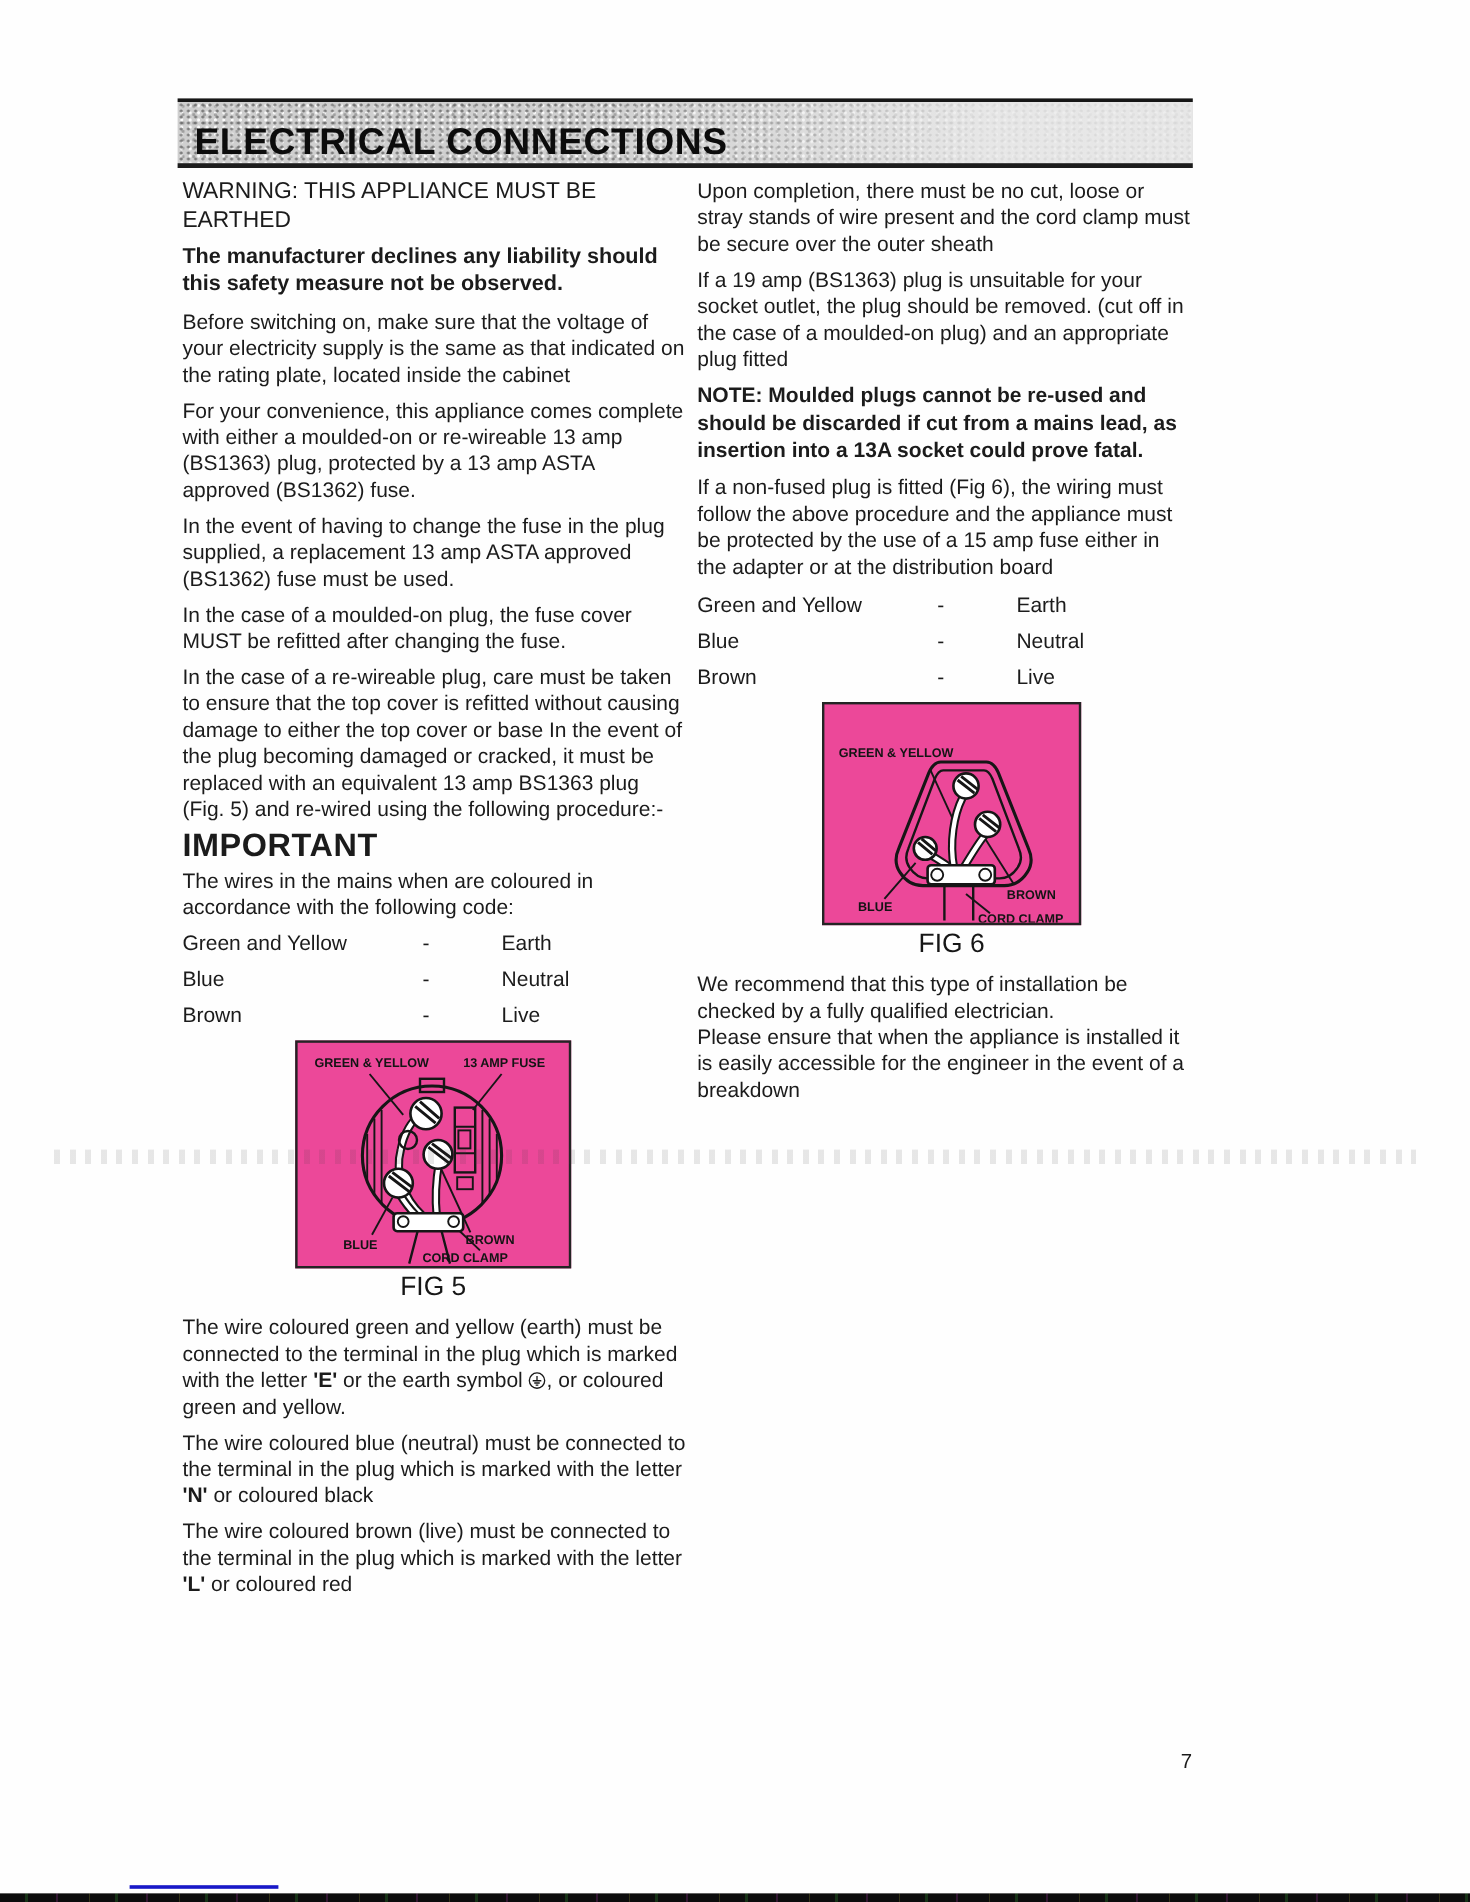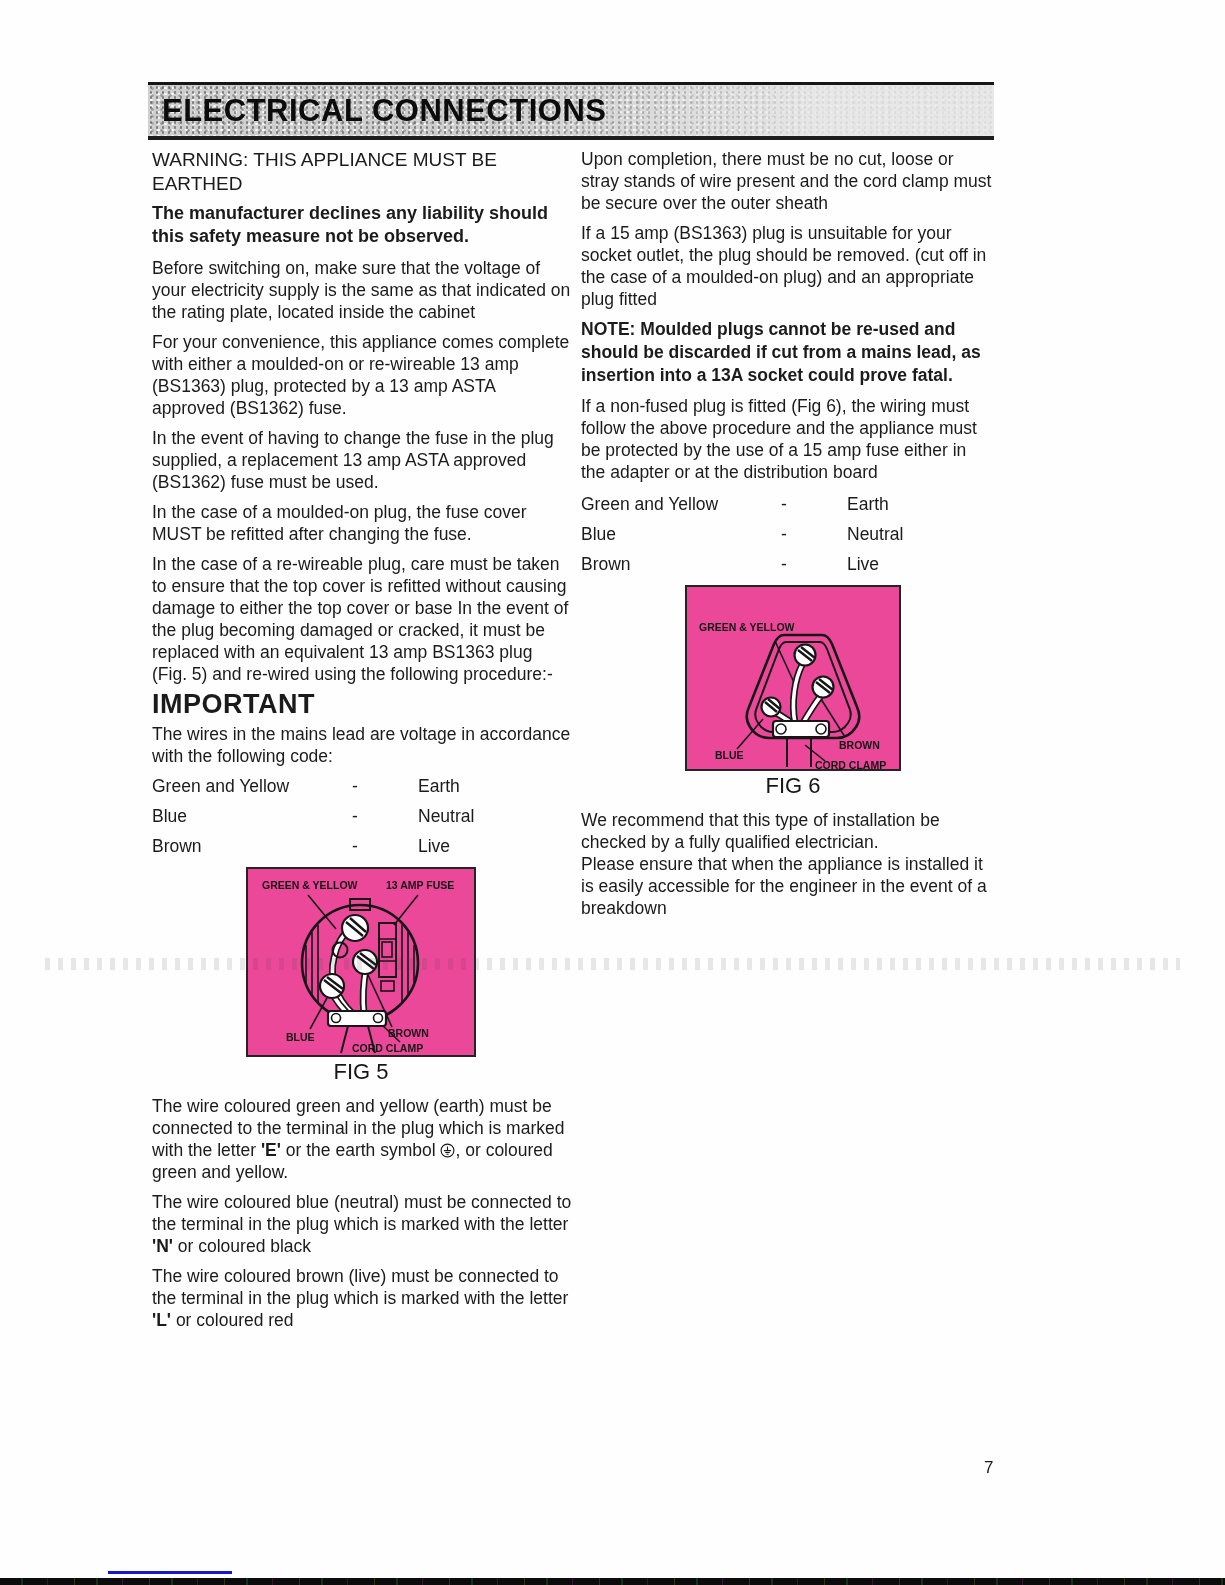--- a/index.html
+++ b/index.html
@@ -4,21 +4,21 @@
 <style>
   html,body { margin:0; padding:0; background:#ffffff; }
   .page {
     position:relative; width:1225px; height:1585px; background:#fefefe;
     font-family:"Liberation Sans", sans-serif; color:#1b1b1b; overflow:hidden;
   }
   
   .banner { position:absolute; left:148px; top:82px; width:846px; }
   .banner-rule-top { height:3px; background:#161616; }
   .banner-body {
-    height:51px; display:flex; align-items:center; padding-left:14px;
+    height:51px; display:flex; align-items:flex-end; padding-left:14px;
     background-color:#cfcfcf;
     background-image:
       linear-gradient(to right, rgba(207,207,207,0) 40%, rgba(235,235,235,.85) 80%),
       radial-gradient(circle, rgba(45,45,45,.5) 1px, transparent 1.5px),
       radial-gradient(circle, rgba(100,100,100,.45) 1px, transparent 1.7px),
       radial-gradient(circle, rgba(255,255,255,.9) 1px, transparent 1.5px);
     background-size:100% 100%, 6px 5px, 9px 7px, 7px 6px;
   }
   .banner-title { font-size:31px; font-weight:700; letter-spacing:.5px; color:#0c0c0c; }
   .banner-rule-bottom { height:4px; background:#1d1d1d; }
@@ -94,21 +94,21 @@
     <div class="warning-heading">WARNING: THIS APPLIANCE MUST BE EARTHED</div>
     <div class="warning-sub">The manufacturer declines any liability should this safety measure not be observed.</div>
 
     <p class="para">Before switching on, make sure that the voltage of your electricity supply is the same as that indicated on the rating plate, located inside the cabinet</p>
     <p class="para">For your convenience, this appliance comes complete with either a moulded-on or re-wireable 13 amp (BS1363) plug, protected by a 13 amp ASTA approved (BS1362) fuse.</p>
     <p class="para">In the event of having to change the fuse in the plug supplied, a replacement 13 amp ASTA approved (BS1362) fuse must be used.</p>
     <p class="para">In the case of a moulded-on plug, the fuse cover MUST be refitted after changing the fuse.</p>
     <p class="para">In the case of a re-wireable plug, care must be taken to ensure that the top cover is refitted without causing damage to either the top cover or base   In the event of the plug  becoming damaged or cracked, it must be replaced with an equivalent 13 amp BS1363 plug (Fig. 5) and re-wired using the following procedure:-</p>
 
     <div class="important-heading">IMPORTANT</div>
-    <p class="para">The wires in the mains lead are voltage in accordance with the following code:</p>
+    <p class="para">The wires in the mains when are coloured in accordance with the following code:</p>
 
     <div class="wire-table">
       <div class="wire-row">
         <span class="wire-name">Green and Yellow</span>
         <span class="wire-sep">-</span>
         <span class="wire-terminal">Earth</span>
       </div>
       <div class="wire-row">
         <span class="wire-name">Blue</span>
         <span class="wire-sep">-</span>
@@ -189,21 +189,21 @@
     <p class="para">
       <span>The wire coloured blue (neutral) must be connected to the terminal in the plug which is marked with the letter </span><b>'N'</b><span> or coloured black</span>
     </p>
     <p class="para">
       <span>The wire coloured brown (live) must be connected to the terminal in the plug which is marked with the letter </span><b>'L'</b><span> or coloured red</span>
     </p>
   </div>
 
   <div class="col col-right">
     <p class="para">Upon completion, there must be no cut, loose or stray stands of wire present and the cord clamp must be secure over the outer sheath</p>
-    <p class="para">If a 15 amp (BS1363) plug is unsuitable for your socket outlet, the plug should be removed. (cut off in the case of a moulded-on plug) and an appropriate plug fitted</p>
+    <p class="para">If a 19 amp (BS1363) plug is unsuitable for your socket outlet, the plug should be removed. (cut off in the case of a moulded-on plug) and an appropriate plug fitted</p>
     <p class="para note-para">NOTE: Moulded plugs cannot be re-used and should be discarded if cut from a mains lead, as insertion into a 13A socket could prove fatal.</p>
     <p class="para" style="margin-bottom:10px">If a non-fused plug is fitted (Fig  6), the wiring must follow the above procedure and the appliance must be protected by the use of a 15 amp fuse either in the adapter or at the distribution board</p>
 
     <div class="wire-table">
       <div class="wire-row">
         <span class="wire-name">Green and Yellow</span>
         <span class="wire-sep">-</span>
         <span class="wire-terminal">Earth</span>
       </div>
       <div class="wire-row">

